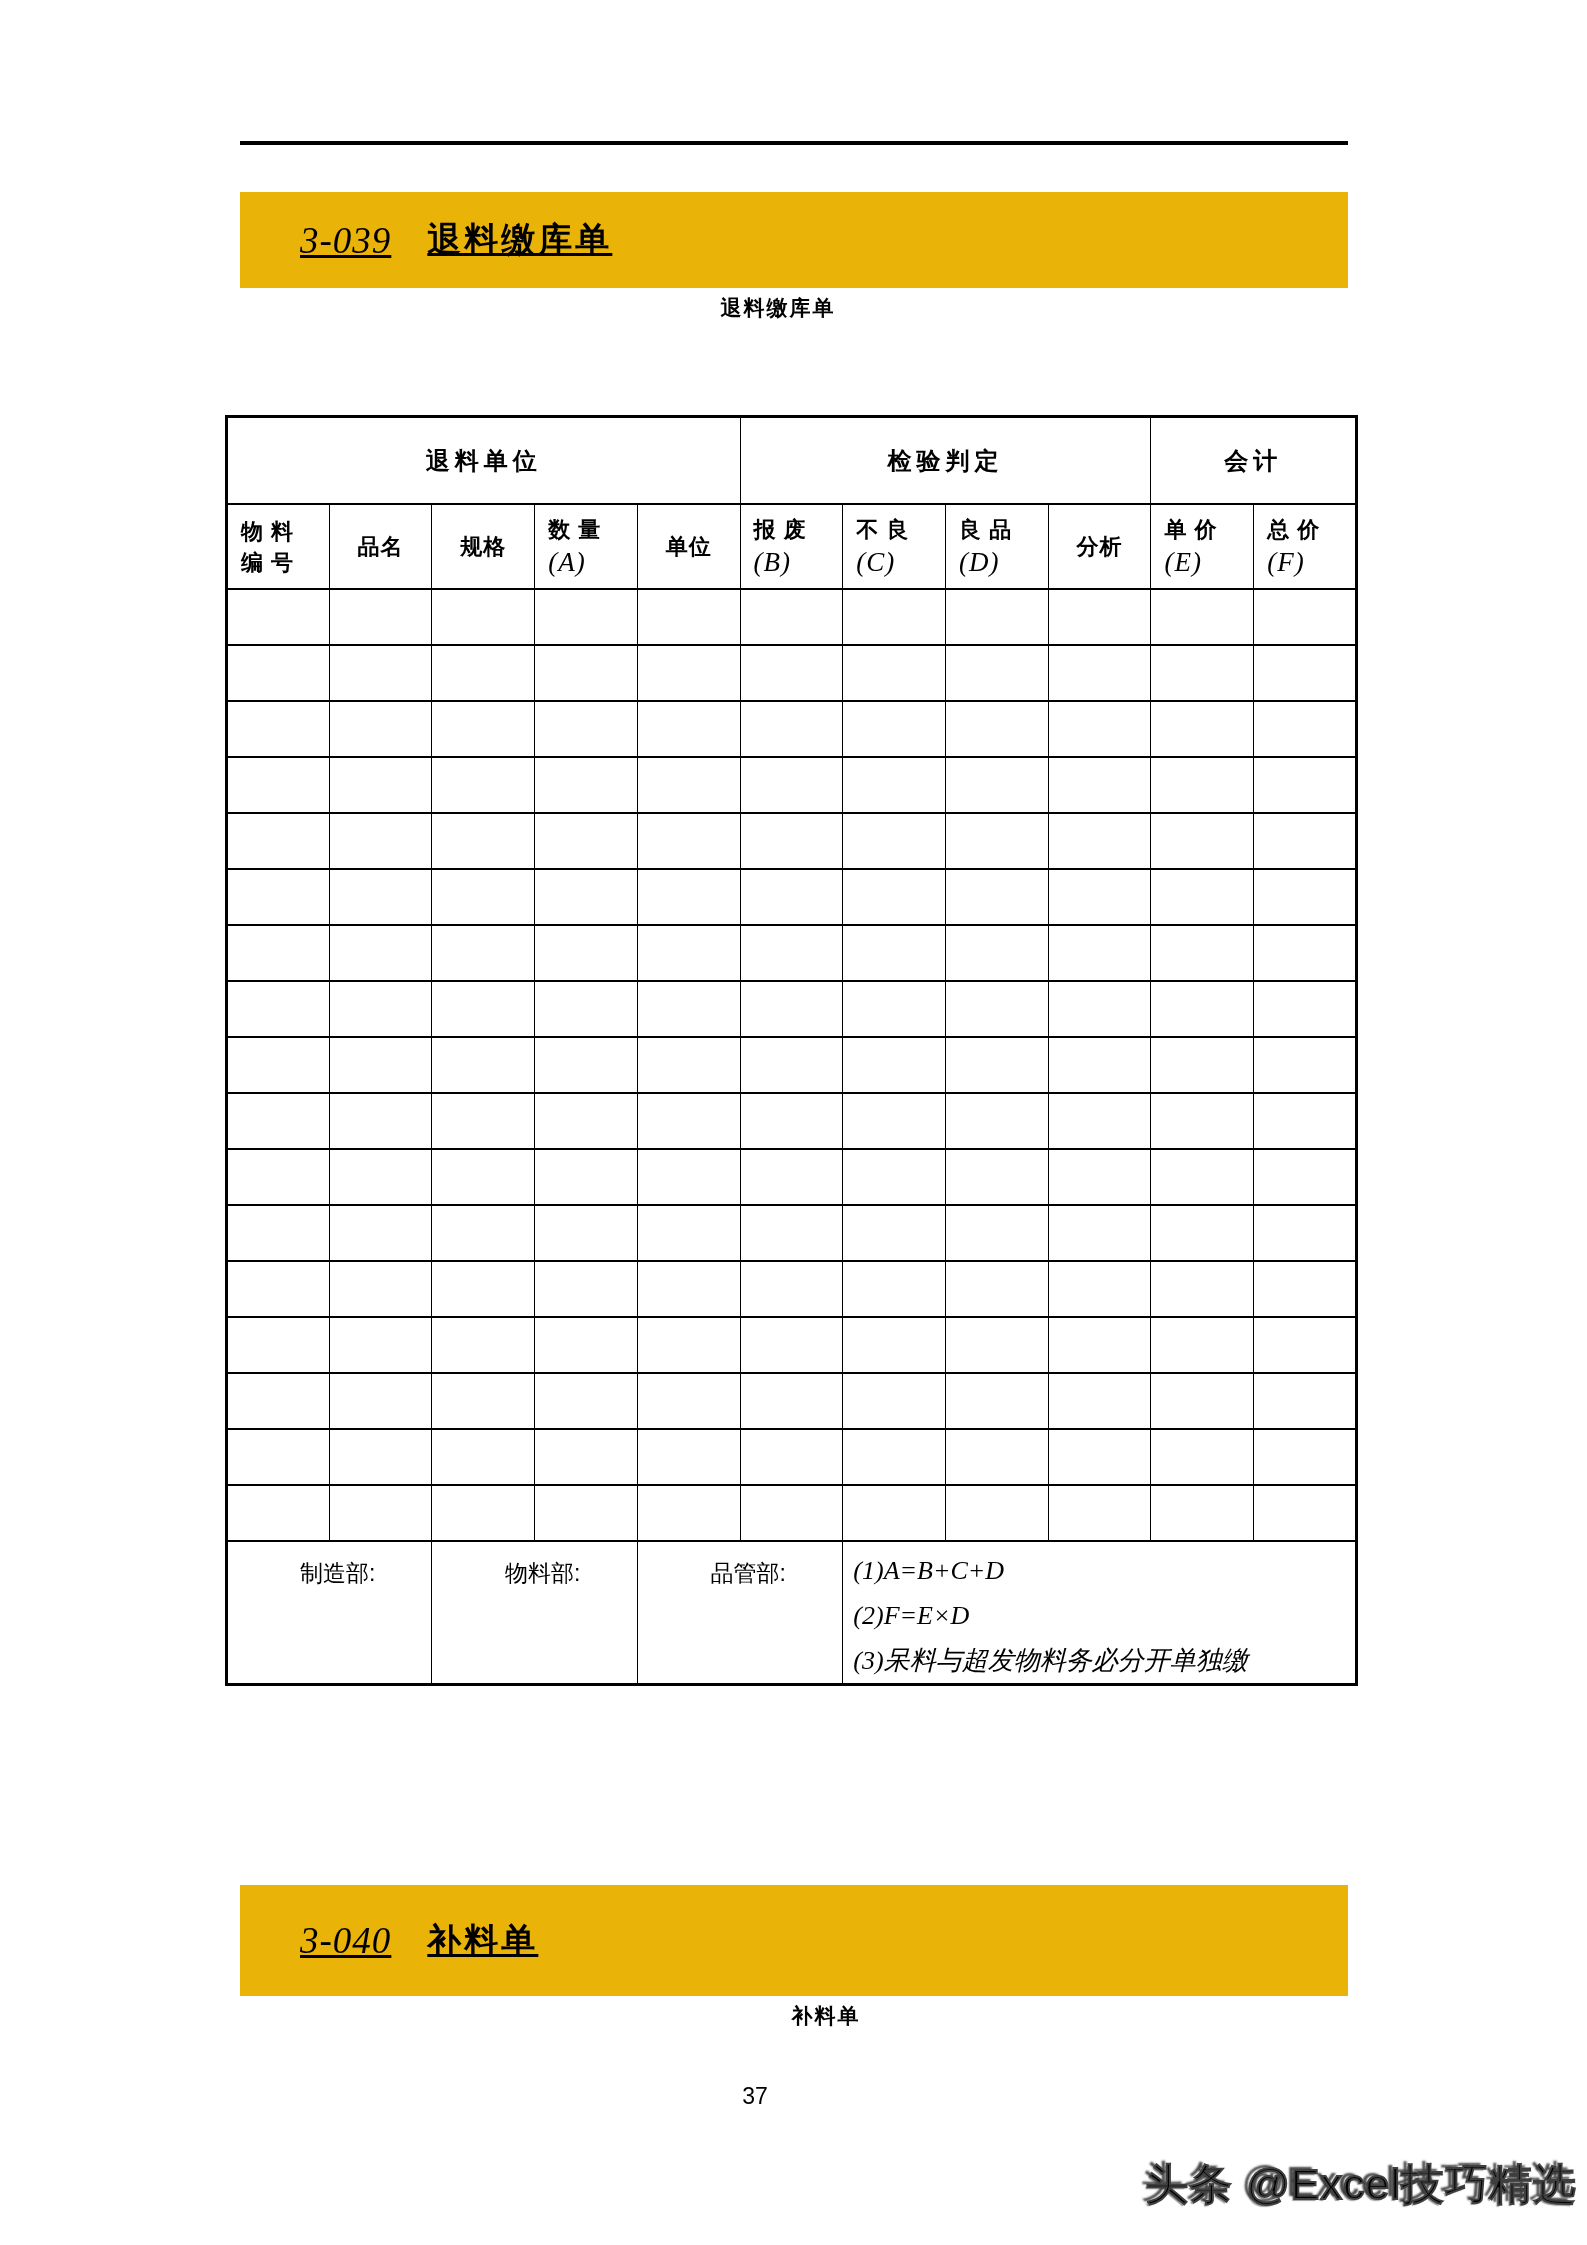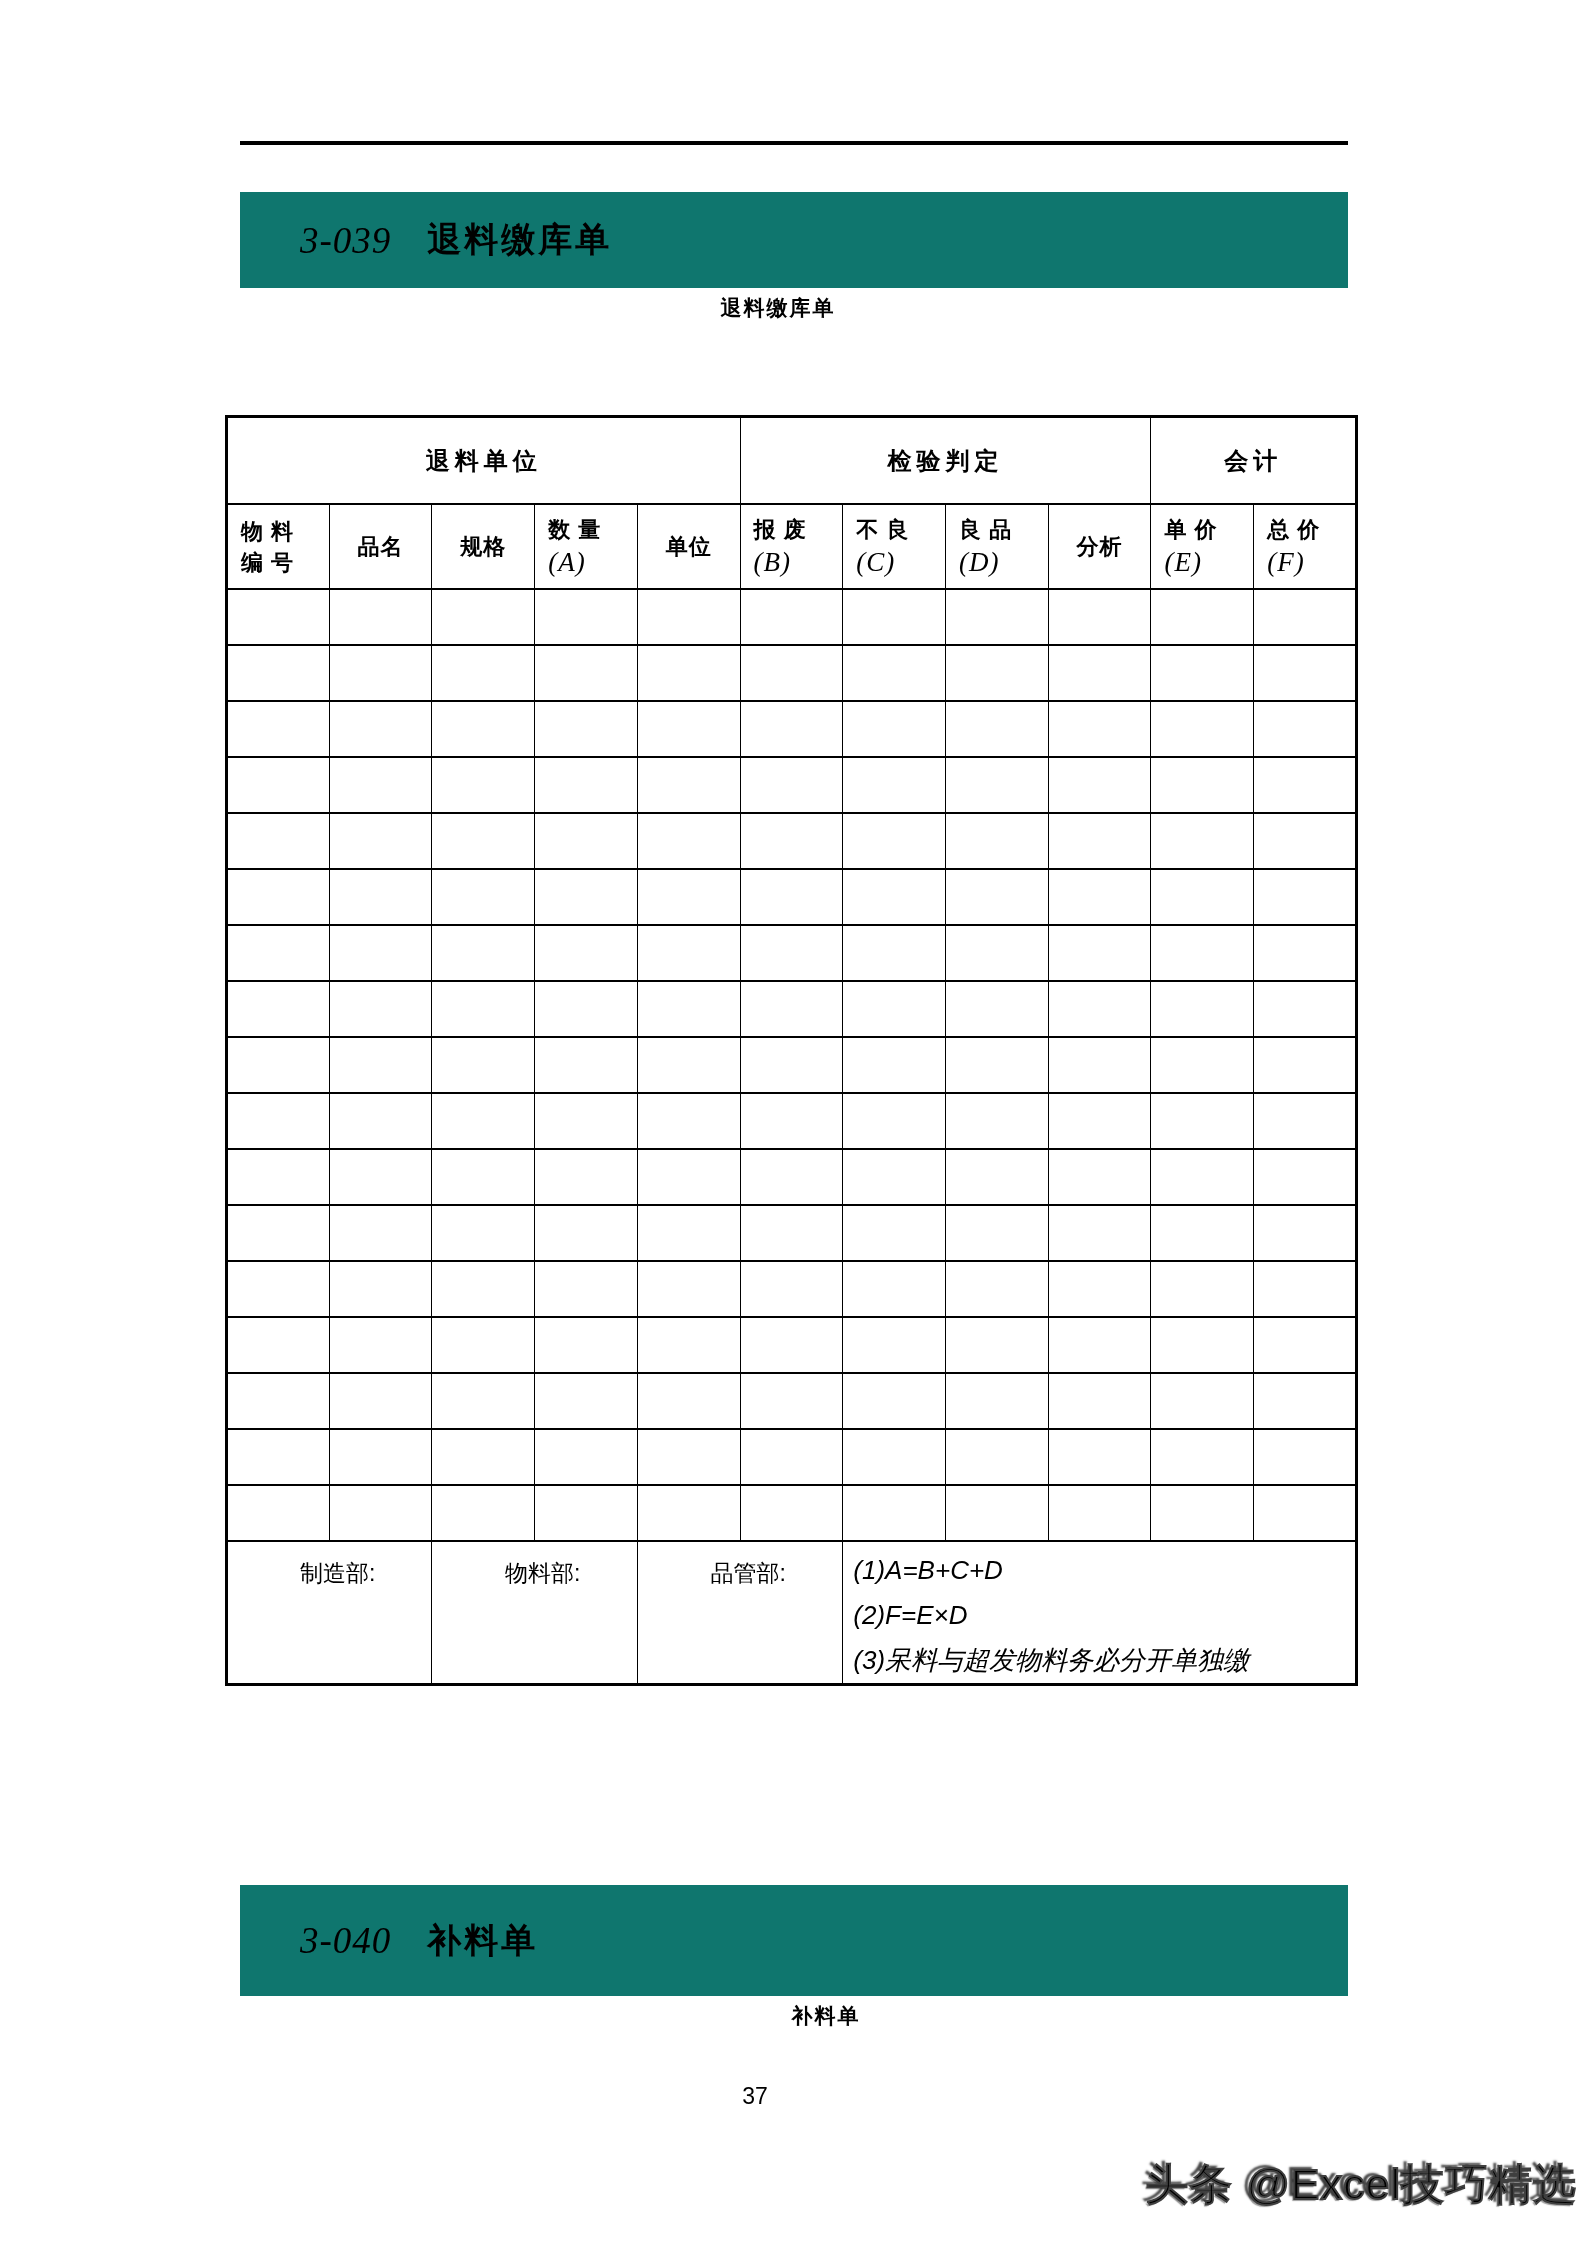--- a/index.html
+++ b/index.html
@@ -1,19 +1,19 @@
 <!DOCTYPE html>
 <html><head>
 <meta charset="utf-8">
 <style>
   html,body{margin:0;padding:0;background:#fff;}
   .page{position:relative;width:1587px;height:2245px;background:#ffffff;overflow:hidden;
         font-family:"Liberation Sans", sans-serif;color:#000;}
   .top-rule{position:absolute;left:240px;top:141px;width:1108px;height:4px;background:#000;}
-  .band{position:absolute;left:240px;width:1108px;background:#0f766e;display:flex;align-items:center;}
+  .band{position:absolute;left:240px;width:1108px;background:#eab308;display:flex;align-items:center;text-decoration:underline;}
   .band-top{top:192px;height:96px;}
   .band-bottom{top:1885px;height:111px;text-align:center;}
   .band-code{font-family:"Liberation Serif", serif;font-style:italic;font-size:37px;margin-left:60px;letter-spacing:1px;}
   .band-title{font-size:34px;font-weight:bold;margin-left:36px;letter-spacing:3px;}
   .center-title{position:absolute;transform:translateX(-50%);font-size:21px;font-weight:bold;letter-spacing:2px;white-space:nowrap;}
   .form-title{left:778px;top:294px;}
   .sub-title{left:826px;top:2002px;}
   .meta{position:absolute;left:225px;top:364px;width:1133px;height:36px;font-size:24px;font-weight:bold;}
   .meta span{position:absolute;white-space:nowrap;}
   .serial{left:25px;}
@@ -29,21 +29,21 @@
   .ch{height:83px;font-size:22px;font-weight:bold;text-align:center;vertical-align:middle;}
   .ch.L{text-align:left;padding-left:13px;margin-top:41px;}
   .h1{line-height:31px;letter-spacing:1px;}
   .h2{font-family:"Liberation Serif", serif;font-style:italic;font-weight:normal;
       font-size:27px;line-height:35px;letter-spacing:1px;}
   .h1:empty,.h2:empty{display:none;}
   td.bc{height:54px;}
   tr.fr td{height:125px;vertical-align:top;}
   .fc{font-size:23px;font-weight:normal;padding:16px 0 0 16px !important;text-align:center;}
   .fn{padding:6px 0 0 10px !important;}
-  .note{font-family:Liberation Sans, sans-serif;font-style:italic;font-size:26px;line-height:45px;white-space:nowrap;}
+  .note{font-family:Liberation Serif, serif;font-style:italic;font-size:26px;line-height:45px;white-space:nowrap;}
   .page-number{position:absolute;left:755px;top:2083px;transform:translateX(-50%);
       font-family:Liberation Sans, sans-serif;font-size:23px;}
   .watermark{position:absolute;top:2156px;right:10px;font-size:43px;font-weight:normal;white-space:nowrap;
       color:#000000;-webkit-text-stroke:2px #3f3f3f;
       text-shadow:-5px -3px 2px rgba(35,35,35,0.85), -2px 2px 1px rgba(60,60,60,0.5);letter-spacing:1px;}
 </style>
 </head>
 <body>
 
 <div class="page">

